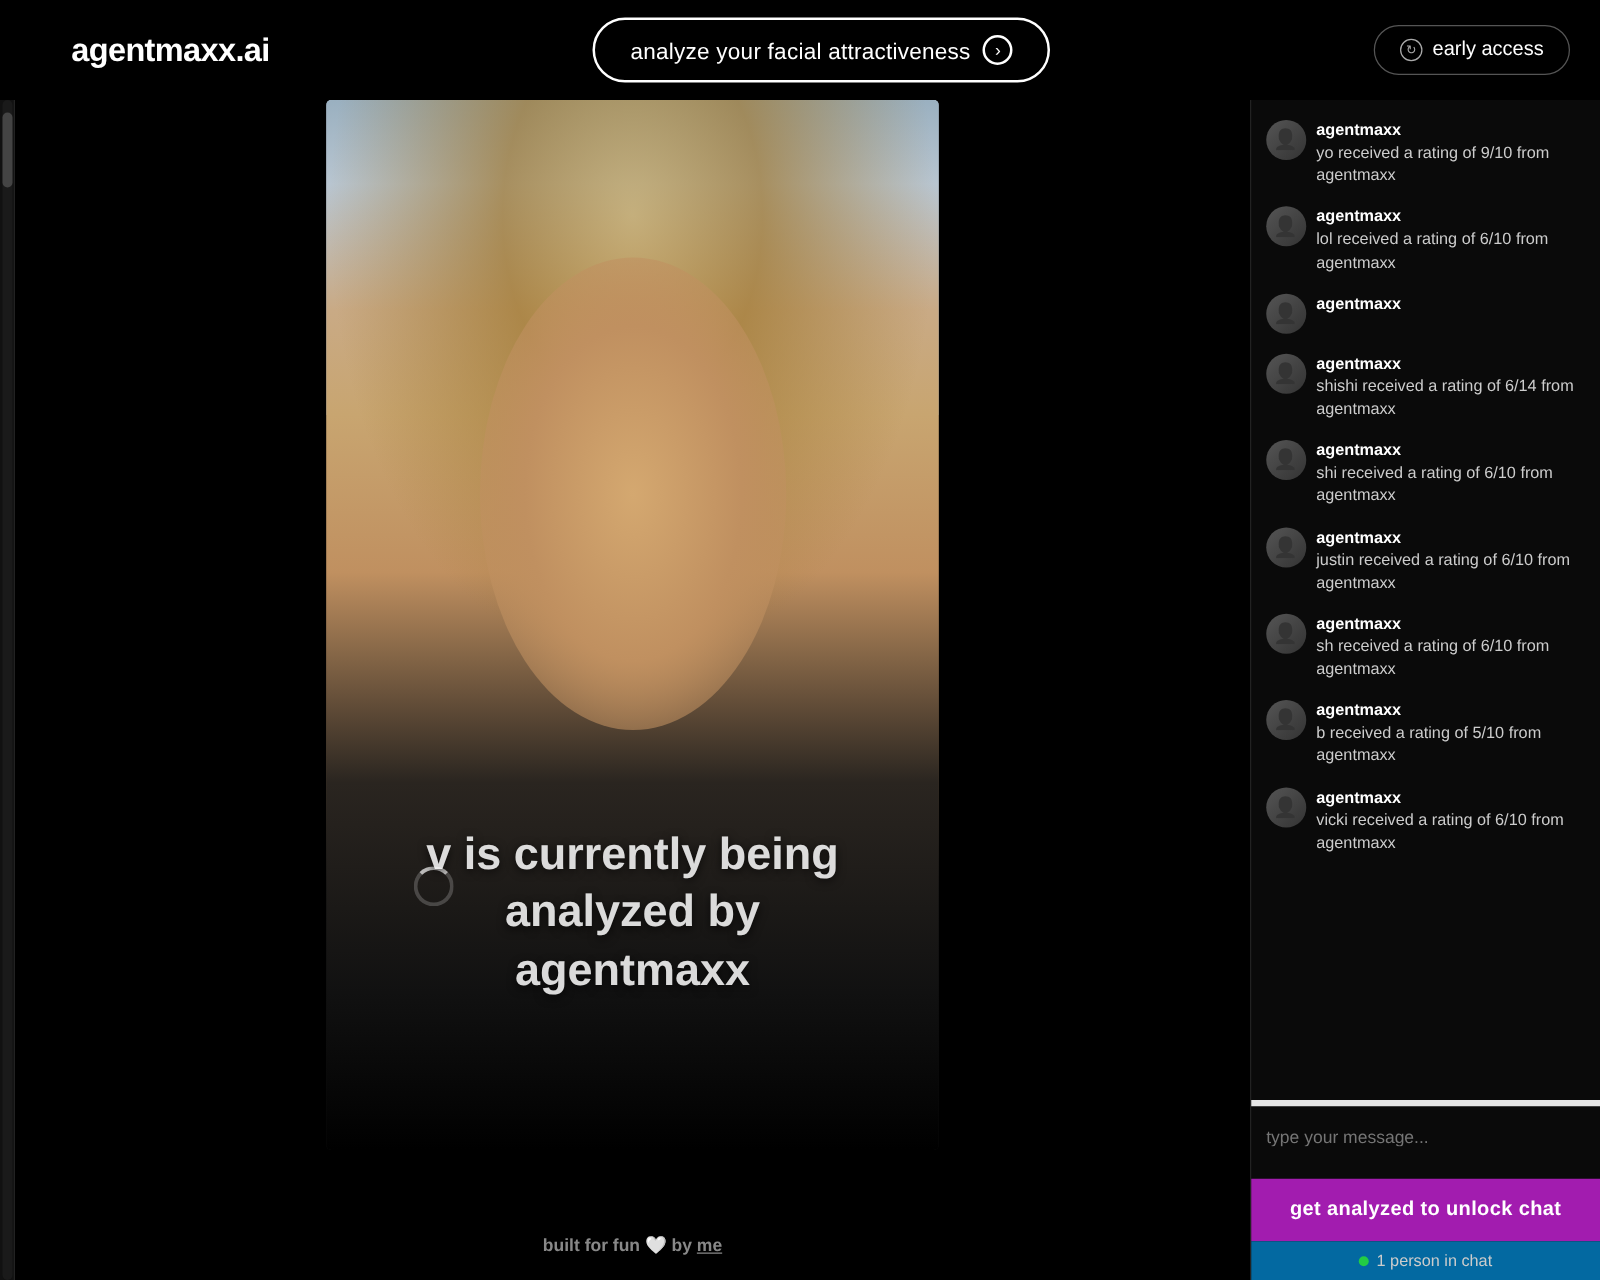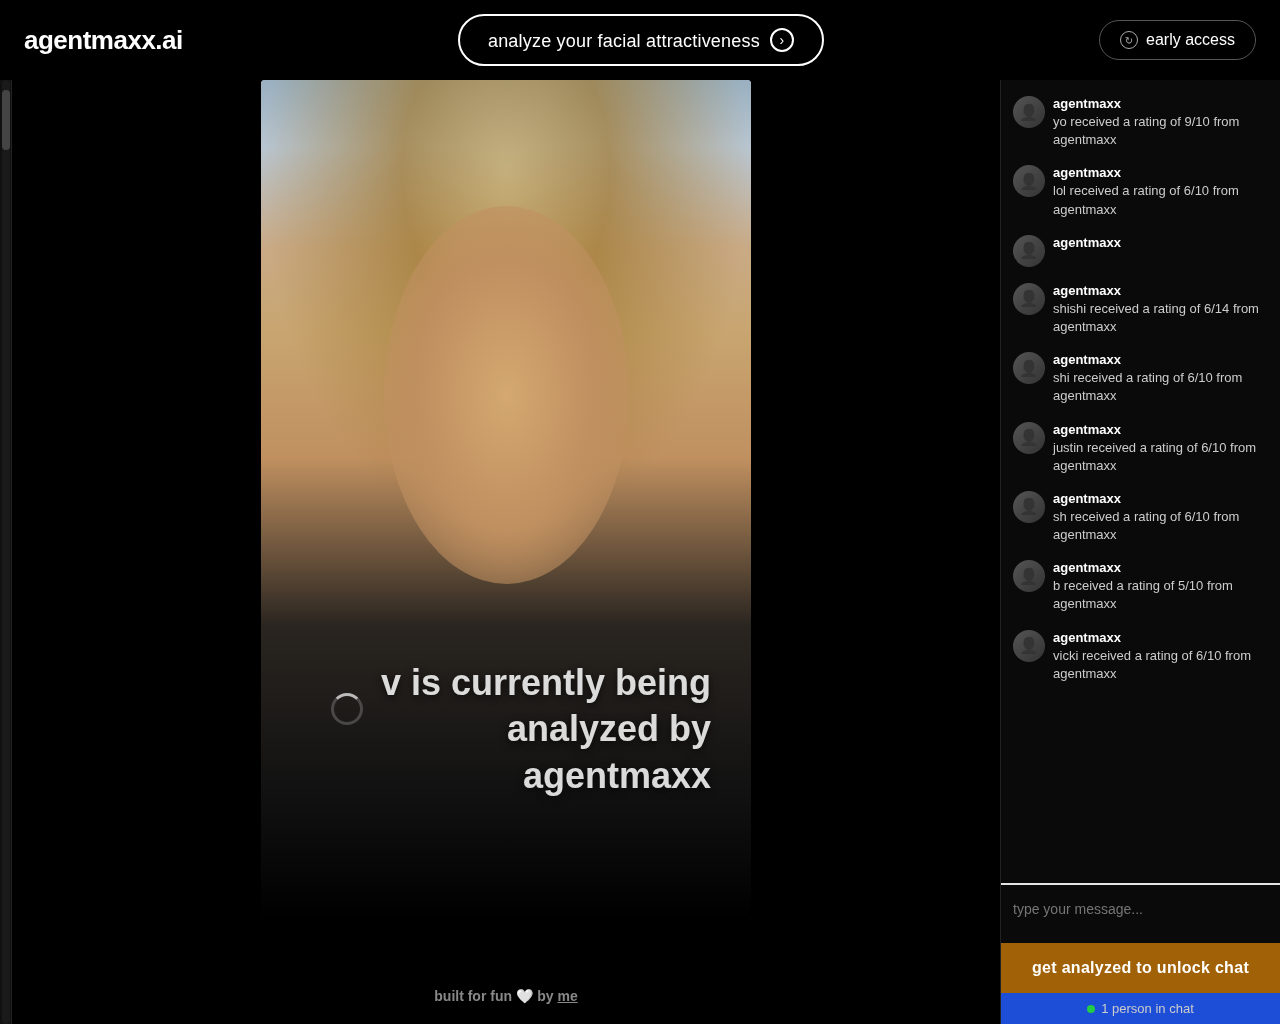--- a/index.html
+++ b/index.html
@@ -16,20 +16,21 @@
     
     .header {
       display: flex;
       align-items: center;
       justify-content: space-between;
       padding: 16px 24px;
       background: #000;
       position: relative;
       z-index: 10;
       height: 80px;
+      margin-left: 33px;
     }
     .logo {
       font-size: 26px;
       font-weight: 700;
       color: #fff;
       letter-spacing: -0.5px;
     }
     .analyze-btn {
       display: flex;
       align-items: flex-end;
@@ -154,21 +155,21 @@
       background: linear-gradient(180deg, #c8d4df 0%, #b0bec9 100%);
       opacity: 0.6;
     }
 
     
     .overlay-text {
       position: absolute;
       bottom: 120px;
       left: 0;
       right: 0;
-      text-align: right;
+      text-align: center;
       color: rgba(255,255,255,0.85);
       font-size: 36px;
       font-weight: 700;
       line-height: 1.3;
       padding: 0 40px;
       text-shadow: 0 2px 8px rgba(0,0,0,0.7);
     }
 
     
     .spinner-container {
@@ -261,56 +262,56 @@
       margin-bottom: 2px;
     }
     .message-text {
       font-size: 13px;
       color: #ccc;
       line-height: 1.4;
     }
 
     
     .chat-input-area {
-      border-top: 2px solid #e5e5e5;
+      border-top: 5px solid #e5e5e5;
       padding: 12px;
     }
     .chat-input {
       width: 100%;
       background: transparent;
       border: none;
       color: #666;
       font-size: 14px;
       outline: none;
       padding: 4px 0;
       margin-bottom: 10px;
     }
 
     .get-analyzed-btn {
       width: 100%;
-      background: #a16207;
+      background: #a21caf;
       border: none;
       color: #fff;
       padding: 16px;
       font-size: 16px;
       font-weight: 600;
       cursor: pointer;
       text-align: center;
       letter-spacing: 0.3px;
     }
 
     .online-indicator {
       display: flex;
       align-items: center;
       gap: 6px;
       justify-content: center;
       padding: 8px;
       font-size: 13px;
       color: #ccc;
-      background: #1d4ed8;
+      background: #0369a1;
     }
     .green-dot {
       width: 8px;
       height: 8px;
       border-radius: 50%;
       background: #22cc44;
       flex-shrink: 0;
     }
   </style>
 </head>

